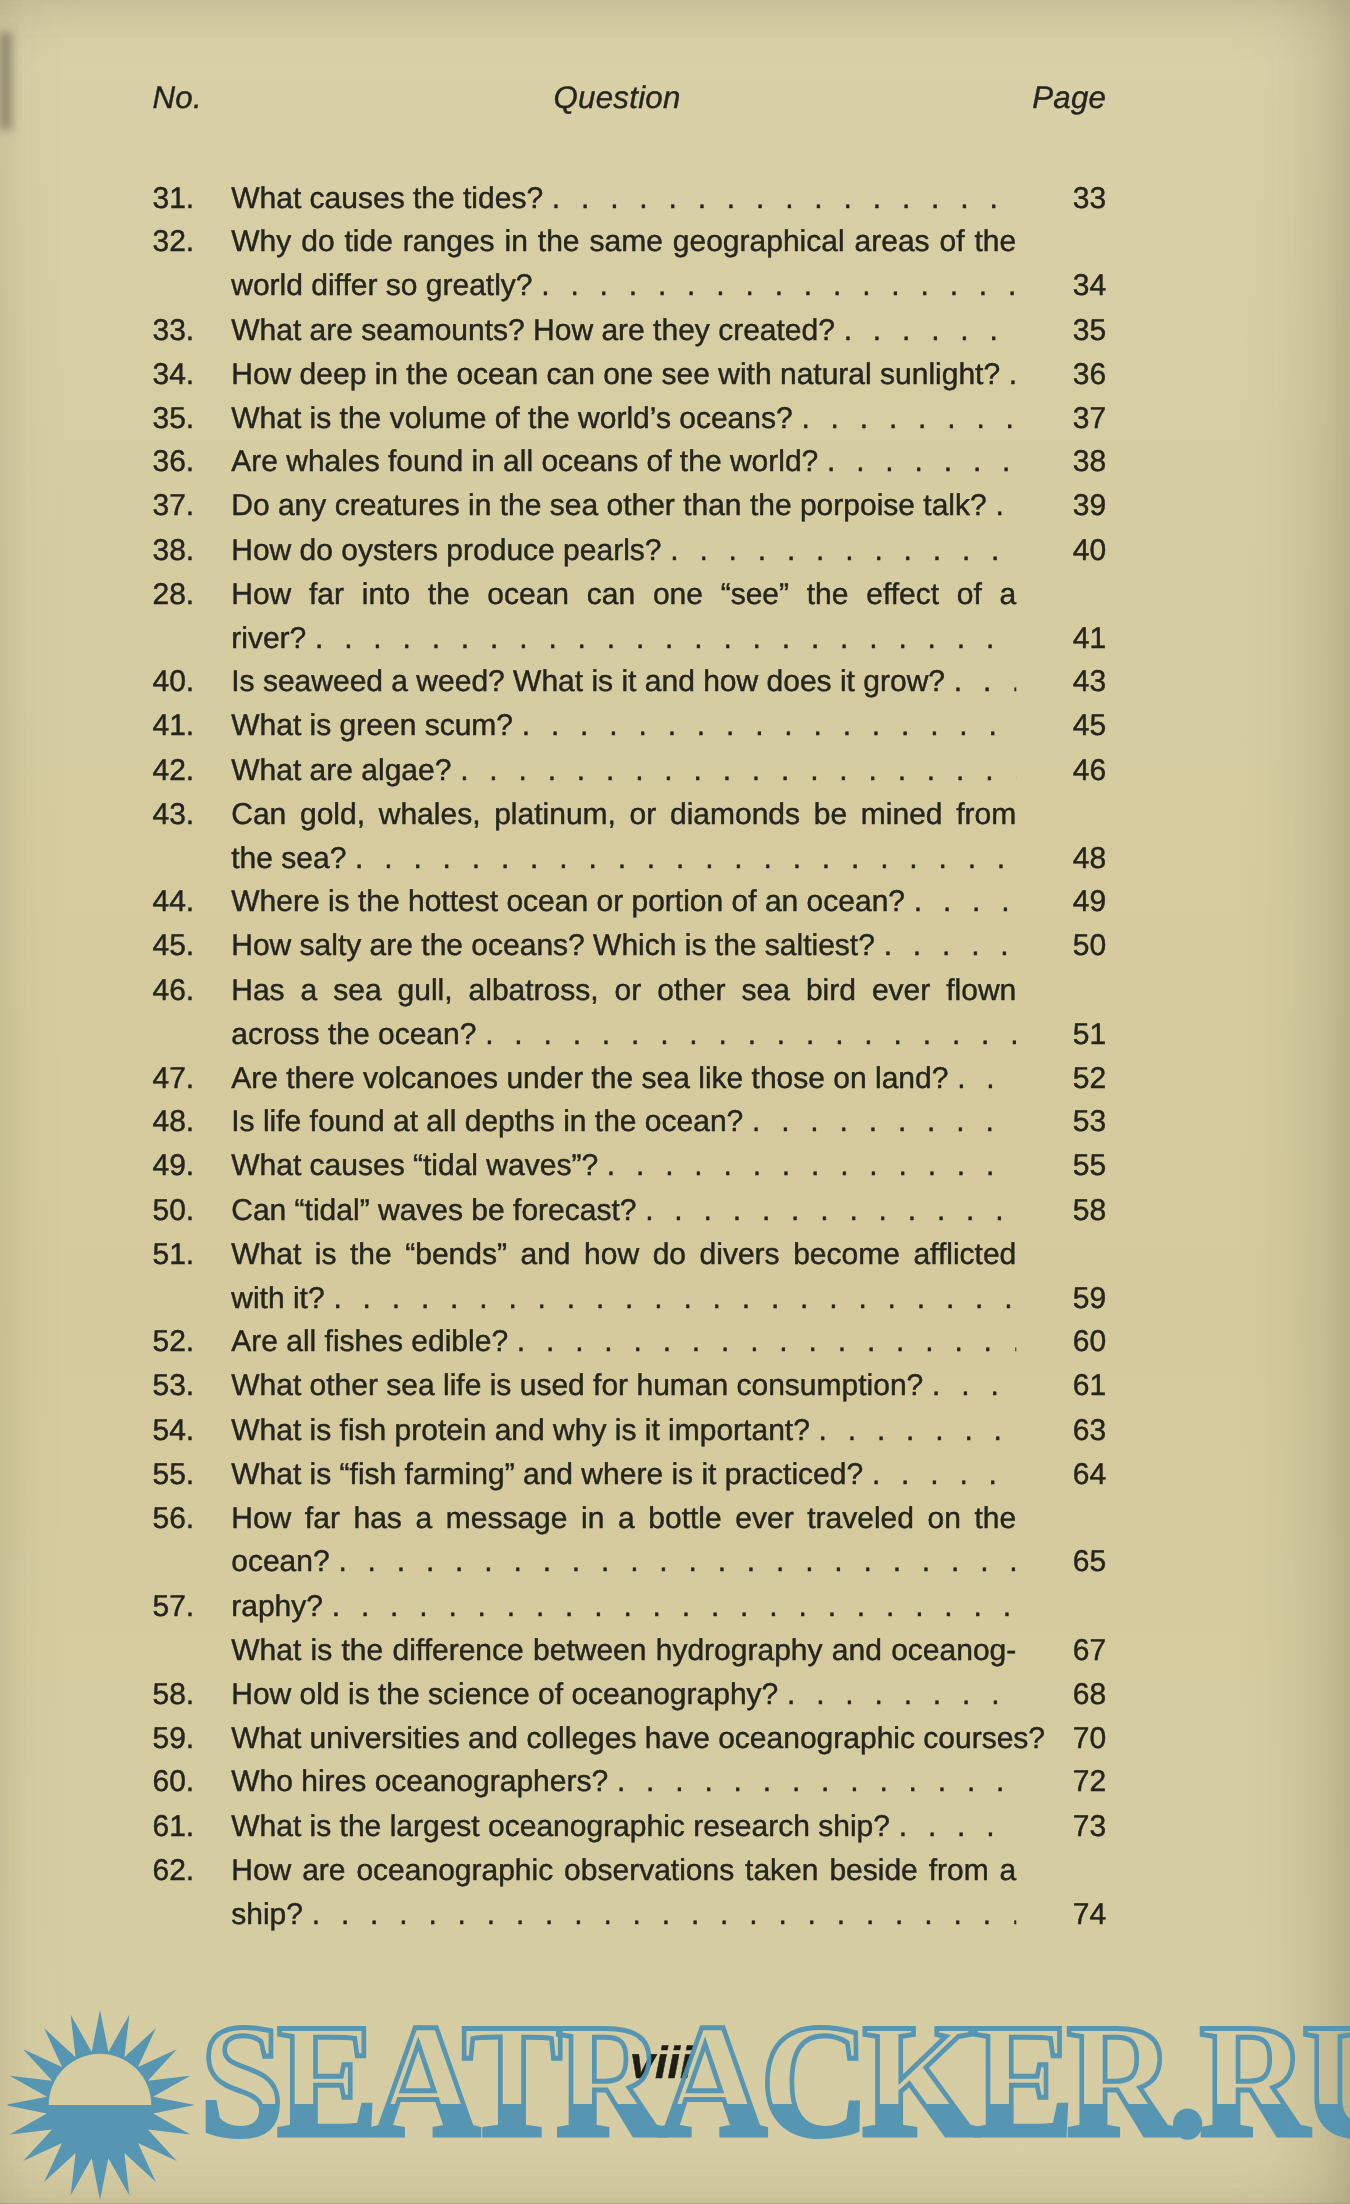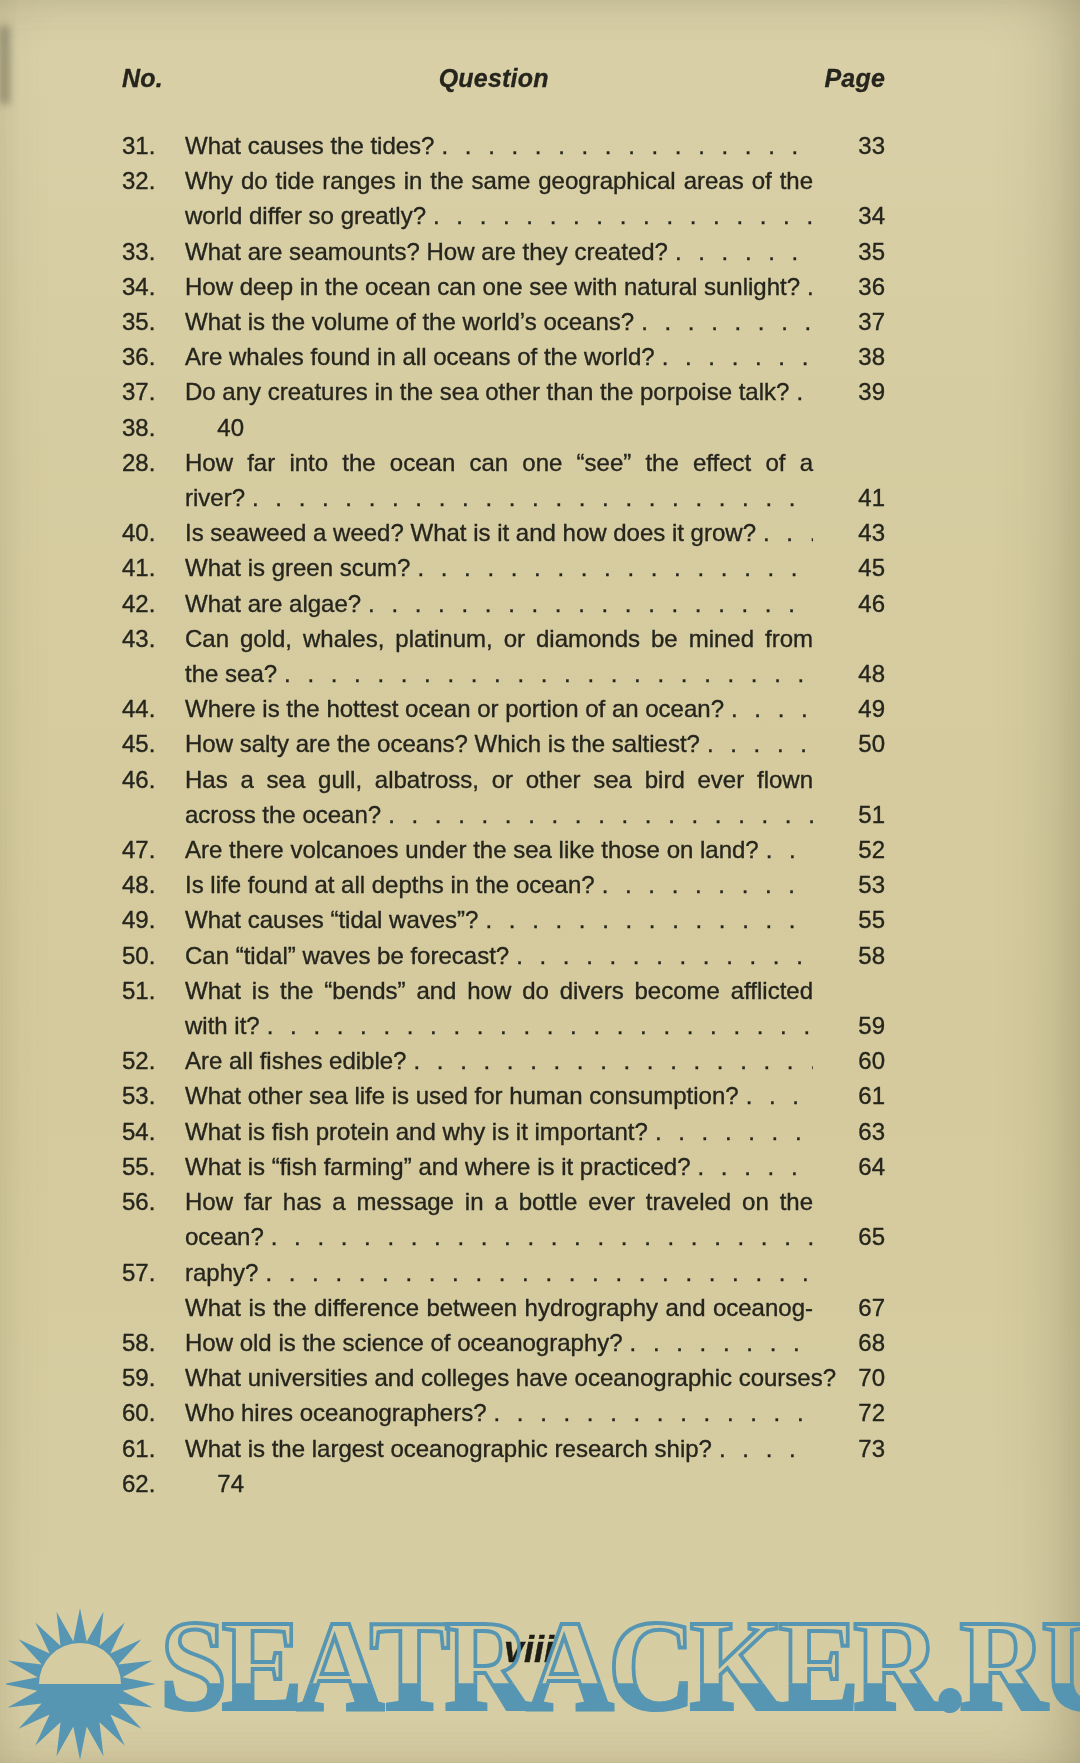--- a/index.html
+++ b/index.html
@@ -16,28 +16,28 @@
                 inset 35px 0 60px -45px rgba(95,90,62,.18),
                 inset 0 -25px 60px -40px rgba(95,90,62,.15);
   }
   .smudge { position:absolute; left:0; top:26px; width:9px; height:78px;
     background:rgba(66,64,48,.45); filter:blur(4px); z-index:2; }
 
   
   .hdr {
     position:absolute; top:64px; left:122px; right:195px;
     display:flex; align-items:baseline;
-    font-style:italic; font-size:25px; letter-spacing:.2px;font-weight:bold;
+    font-style:italic; font-size:25px; letter-spacing:.2px;
     -webkit-text-stroke:.3px currentColor;
   }
   .hdr .h-q { flex:1; text-align:center; }
 
   
   .toc {
-    position:absolute; top:128px; left:122px; right:195px;
+    position:absolute; top:141px; left:122px; right:195px;
     font-size:24px; line-height:35.2px;
     -webkit-text-stroke:.35px currentColor;
   }
   .row { display:flex; align-items:flex-end; }
   .num { flex:none; width:50px; align-self:flex-start; }
   .bdy { flex:1; margin-left:13px; min-width:0; }
   .pg  { flex:none; width:72px; text-align:right; }
   .line { display:flex; align-items:flex-end; }
   .line .t { white-space:nowrap; }
   .just { display:block; text-align:justify; text-align-last:justify; }
@@ -163,20 +163,26 @@
           <div class="line">
             <span class="t">Do any creatures in the sea other than the porpoise talk?</span>
             <span class="leader"></span>
           </div>
         </div>
       <div class="pg">39</div>
     </div>
 
     <div class="row">
       <div class="num">38.</div>
+      <div class="bdy">
+          <div class="line">
+            <span class="t">How do oysters produce pearls?</span>
+            <span class="leader"></span>
+          </div>
+        </div>
       <div class="pg">40</div>
     </div>
 
     <div class="row">
       <div class="num">28.</div>
       <div class="bdy">
           <div class="line just">How far into the ocean can one “see” the effect of a</div>
           <div class="line">
             <span class="t">river?</span>
             <span class="leader"></span>
@@ -427,20 +433,27 @@
           <div class="line">
             <span class="t">What is the largest oceanographic research ship?</span>
             <span class="leader"></span>
           </div>
         </div>
       <div class="pg">73</div>
     </div>
 
     <div class="row">
       <div class="num">62.</div>
+      <div class="bdy">
+          <div class="line just">How are oceanographic observations taken beside from a</div>
+          <div class="line">
+            <span class="t">ship?</span>
+            <span class="leader"></span>
+          </div>
+        </div>
       <div class="pg">74</div>
     </div>
   </div>
 
   <div class="folio">viii</div>
 
   <div class="wm">
     <svg class="wm-sun" width="152" height="163" viewBox="0 0 152 163">
       <polygon id="sun-rays" points="74.0,8.0 80.7,41.5 97.5,11.7 93.5,45.7 118.7,22.5 104.4,53.6 135.5,39.3 112.3,64.5 146.3,60.5 116.5,77.3 150.0,84.0 116.5,90.7 146.3,107.5 112.3,103.5 135.5,128.7 104.4,114.4 118.7,145.5 93.5,122.3 97.5,156.3 80.7,126.5 74.0,160.0 67.3,126.5 50.5,156.3 54.5,122.3 29.3,145.5 43.6,114.4 12.5,128.7 35.7,103.5 1.7,107.5 31.5,90.7 -2.0,84.0 31.5,77.3 1.7,60.5 35.7,64.5 12.5,39.3 43.6,53.6 29.3,22.5 54.5,45.7 50.5,11.7 67.3,41.5" style="fill:var(--wm)"></polygon>
       <circle cx="74" cy="84" r="41" style="fill:var(--wm)"></circle>

